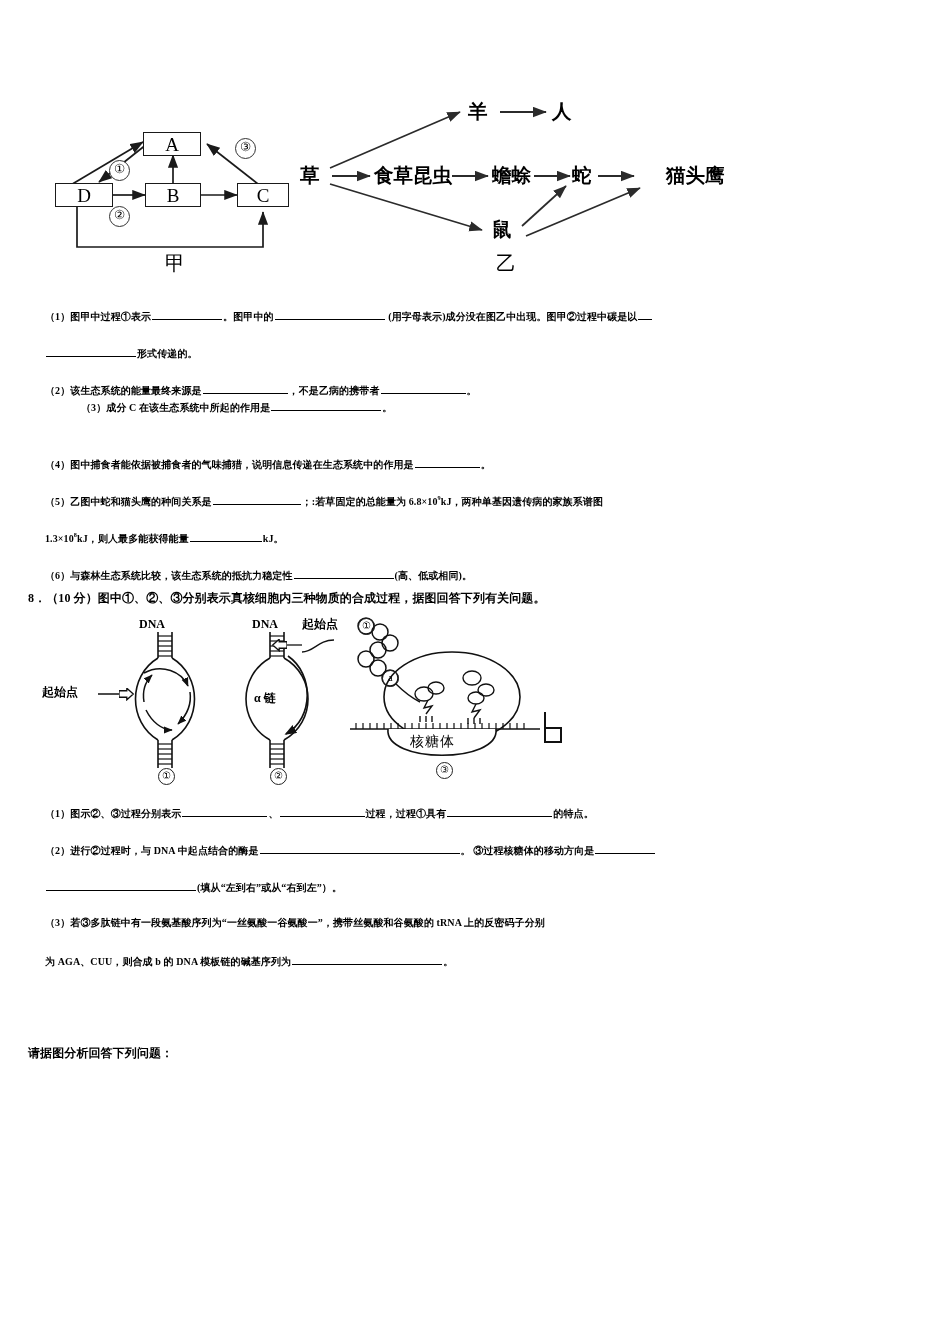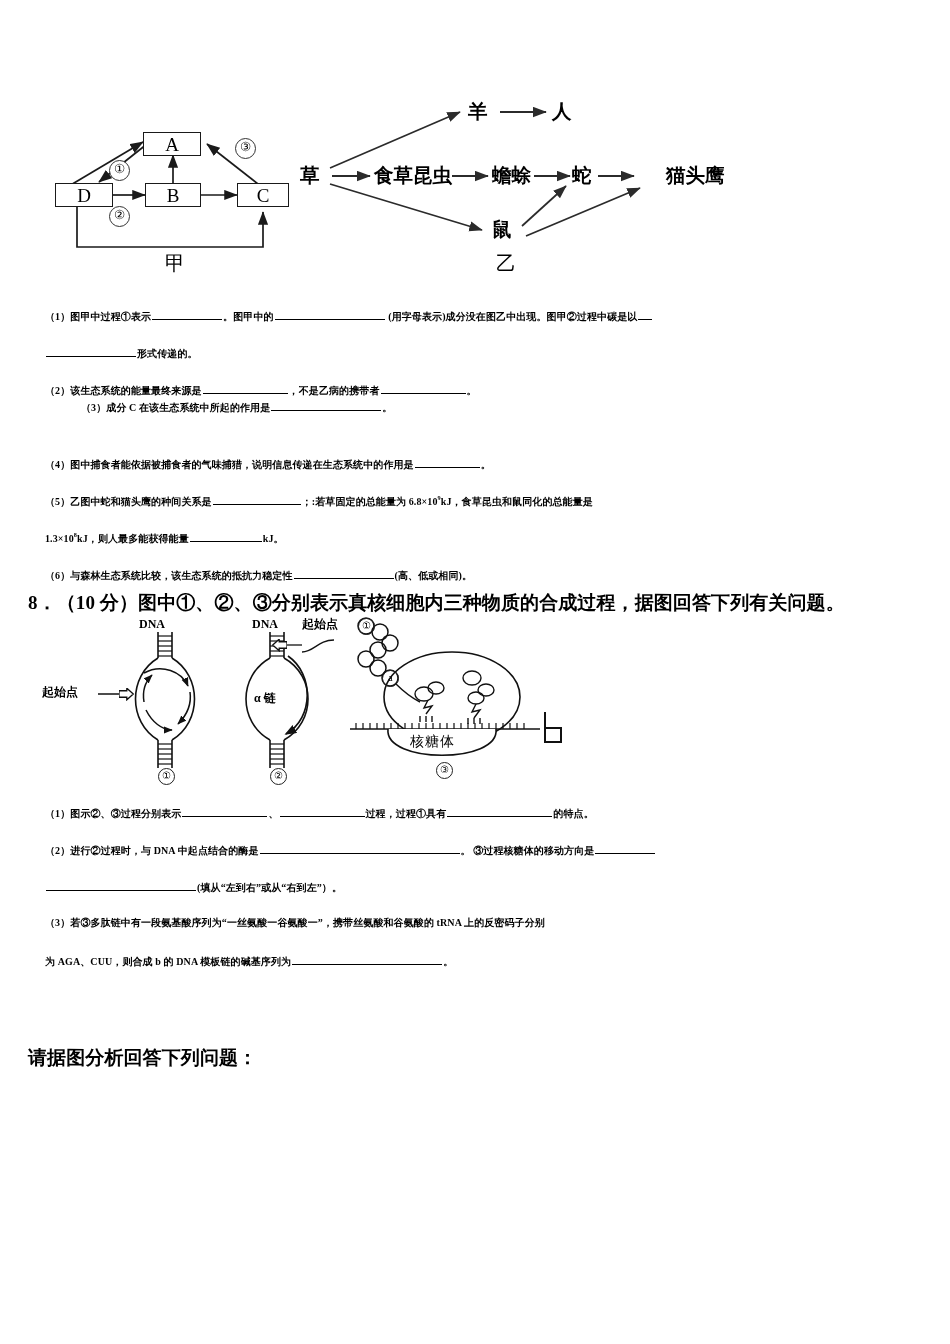--- a/index.html
+++ b/index.html
@@ -26,21 +26,21 @@
   .q-line {
     position: absolute;
     font-size: 10px;
     line-height: 1.1;
     white-space: nowrap;
     font-weight: bold;
     letter-spacing: 0.1px;
   }
   .q-head {
     position: absolute;
-    font-size: 19px;
+    font-size: 12px;
     font-weight: bold;
     white-space: nowrap;
     letter-spacing: 0.1px;
   }
   .blank {
     display: inline-block;
     border-bottom: 1.4px solid #000;
     vertical-align: baseline;
     height: 0.95em;
     margin: 0 1px;
@@ -202,21 +202,21 @@
 
     <div class="cap" style="left:196px; top:160px;">乙</div>
   </div>
 
   <div id="q7-text">
       <div class="q-line" style="left: 45px; top: 309px;"><span>（1）图甲中过程①表示</span><span class="blank" style="width: 70px;"></span><span>。图甲中的</span><span class="blank" style="width: 110px;"></span><span> (用字母表示)成分没在图乙中出现。图甲②过程中碳是以</span><span class="blank" style="width: 14px;"></span></div>
       <div class="q-line" style="left: 45px; top: 346px;"><span class="blank" style="width: 90px;"></span><span>形式传递的。</span></div>
       <div class="q-line" style="left: 45px; top: 383px;"><span>（2）该生态系统的能量最终来源是</span><span class="blank" style="width: 85px;"></span><span>，不是乙病的携带者</span><span class="blank" style="width: 85px;"></span><span>。</span></div>
       <div class="q-line" style="left: 45px; top: 400px; margin-left: 36px;"><span>（3）成分 C 在该生态系统中所起的作用是</span><span class="blank" style="width: 110px;"></span><span>。</span></div>
       <div class="q-line" style="left: 45px; top: 457px;"><span>（4）图中捕食者能依据被捕食者的气味捕猎，说明信息传递在生态系统中的作用是</span><span class="blank" style="width: 65px;"></span><span>。</span></div>
-      <div class="q-line" style="left: 45px; top: 494px;"><span>（5）乙图中蛇和猫头鹰的种间关系是</span><span class="blank" style="width: 88px;"></span><span>；:若草固定的总能量为 6.8×10</span><sup>9</sup><span>kJ，食草昆虫和鼠同化的总能量是</span></div>
+      <div class="q-line" style="left: 45px; top: 494px;"><span>（5）乙图中蛇和猫头鹰的种间关系是</span><span class="blank" style="width: 88px;"></span><span>；:若草固定的总能量为 6.8×10</span><sup>9</sup><span>kJ，两种单基因遗传病的家族系谱图</span></div>
       <div class="q-line" style="left: 45px; top: 531px;"><span>1.3×10</span><sup>8</sup><span>kJ，则人最多能获得能量</span><span class="blank" style="width: 72px;"></span><span>kJ。</span></div>
       <div class="q-line" style="left: 45px; top: 568px;"><span>（6）与森林生态系统比较，该生态系统的抵抗力稳定性</span><span class="blank" style="width: 100px;"></span><span>(高、低或相同)。</span></div>
     </div>
 
   <div class="q-head" style="left:28px; top:590px;">8．（10 分）图中①、②、③分别表示真核细胞内三种物质的合成过程，据图回答下列有关问题。</div>
 
   <div class="dgm" style="left:40px; top:618px; width:540px; height:170px;">
 
     <div style="position:absolute; left:80px; top:0px; width:110px; height:165px;">
       <div class="dna-lbl" style="left:19px; top:0px;">DNA</div>

